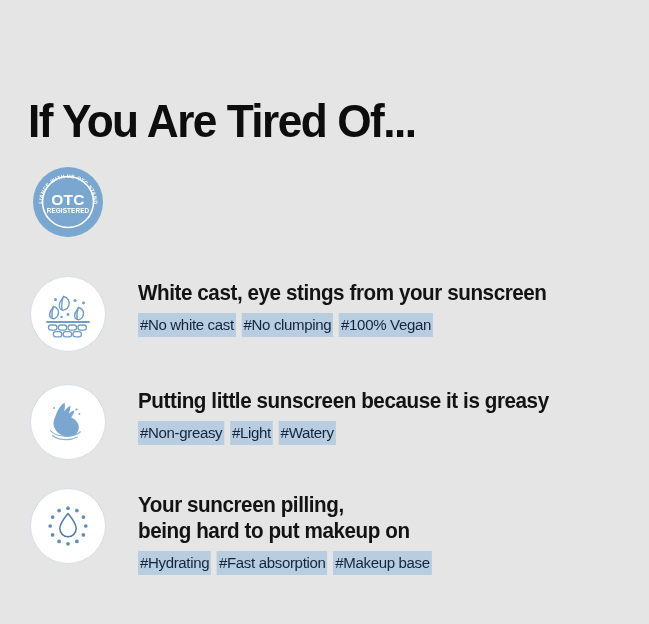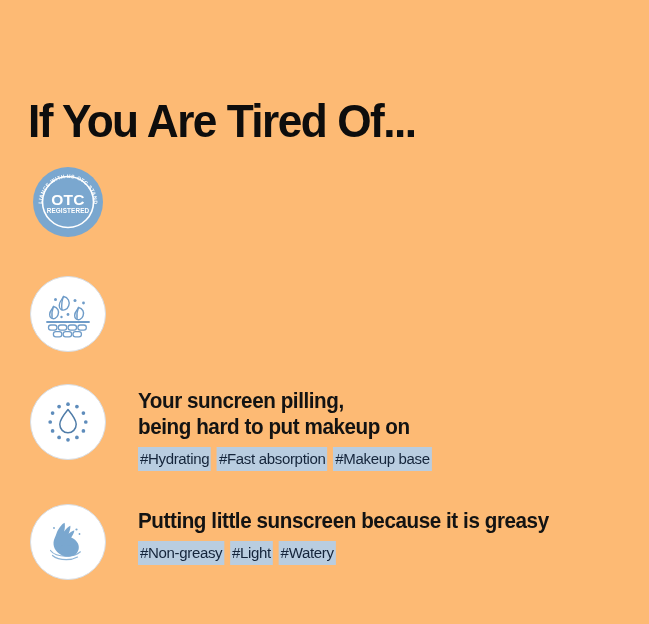--- a/index.html
+++ b/index.html
@@ -11,21 +11,21 @@
     width: 649px;
     height: 624px;
     overflow: hidden;
     font-family: "Liberation Sans", sans-serif;
     -webkit-font-smoothing: antialiased;
   }
   .page {
     position: relative;
     width: 649px;
     height: 624px;
-    background: #fdba74;
+    background: #e5e5e5;
   }
 
   
   .page-title {
     position: absolute;
     left: 28px;
     top: 62px;
     font-family: "Liberation Sans", sans-serif;
     font-size: 47px;
     font-weight: 700;
@@ -166,20 +166,57 @@
           <g stroke="#6f9cc8" stroke-width="1.3" fill="none">
             <rect x="18.5" y="49" width="8.4" height="5.2" rx="2.4"></rect>
             <rect x="28.3" y="49" width="8.4" height="5.2" rx="2.4"></rect>
             <rect x="38.1" y="49" width="8.4" height="5.2" rx="2.4"></rect>
             <rect x="47.9" y="49" width="8.4" height="5.2" rx="2.4"></rect>
             <rect x="23.4" y="55.6" width="8.4" height="5.2" rx="2.4"></rect>
             <rect x="33.2" y="55.6" width="8.4" height="5.2" rx="2.4"></rect>
             <rect x="43" y="55.6" width="8.4" height="5.2" rx="2.4"></rect>
           </g>
         </svg>
+      </div>
+      <div class="row-text">
+        <div class="headline">White cast, eye stings from your sunscreen</div>
+        <div class="tags">
+          <span class="tag">#No white cast</span>
+          <span class="tag">#No clumping</span>
+          <span class="tag">#100% Vegan</span>
+        </div>
+      </div>
+    </div>
+
+    <div class="row row-3">
+      <div class="icon-well">
+        <div class="icon-circle-outline"></div>
+        <svg class="icon-svg" viewBox="0 0 76 76" xmlns="http://www.w3.org/2000/svg">
+          <g fill="#7aa7cf">
+            <path d="M27 28c2.2-4.5 5.5-8.6 7.6-9.2.6 2.6.3 6.1-.4 8.6 1.8-2.6 4.6-5.3 6.2-5.6.2 2.3-.7 5.6-1.8 8 2-1.7 4.4-3.1 5.8-3.2-.3 2.1-1.7 4.8-3.2 6.8 2.7 1 5.3 3.2 6.6 5.8 2 4.1 1 8.6-2.6 11.2-4.3 3.1-11.4 2.7-16.2-.8-5.2-3.8-6.8-10.1-4.4-15.3 1.1-2.4 1.7-4.1 2.4-6.3z"></path>
+            <path d="M30.8 42.4c3.2-1.9 7.6-2 10.6.2 2.4 1.7 3.1 4.5 1.9 6.8-1.5 2.8-5.5 4.1-9.2 3-3.9-1.2-6.1-4.4-5.2-7.1.3-1.1 1-2.1 1.9-2.9z" opacity="0.55"></path>
+          </g>
+          <g stroke="#7aa7cf" stroke-width="1.2" fill="none" stroke-linecap="round" opacity="0.85">
+            <path d="M20.5 46.5c2.4 3.3 8.6 5.7 15.5 5.7 6.2 0 11.6-1.8 14.4-4.4"></path>
+            <path d="M22.5 51.5c3 2.6 8.2 4.2 13.8 4.2 4.4 0 8.4-1 11.2-2.6"></path>
+          </g>
+          <g fill="#7aa7cf">
+            <circle cx="46.5" cy="25.5" r="1.1"></circle>
+            <circle cx="49.5" cy="30" r="0.9"></circle>
+            <circle cx="24" cy="24" r="0.9"></circle>
+          </g>
+        </svg>
+      </div>
+      <div class="row-text">
+        <div class="headline">Putting little sunscreen because it is greasy</div>
+        <div class="tags">
+          <span class="tag">#Non-greasy</span>
+          <span class="tag">#Light</span>
+          <span class="tag">#Watery</span>
+        </div>
       </div>
     </div>
 
     <div class="row row-4">
       <div class="icon-well">
         <div class="icon-circle-outline"></div>
         <svg class="icon-svg" viewBox="0 0 76 76" xmlns="http://www.w3.org/2000/svg">
           <path d="M38 25.5c4.6 5.6 8.2 10.3 8.2 14.7 0 5-3.7 8.6-8.2 8.6s-8.2-3.6-8.2-8.6c0-4.4 3.6-9.1 8.2-14.7z" fill="none" stroke="#4f7ca8" stroke-width="1.5" stroke-linejoin="round"></path>
           <g fill="#5e8cbb">
             <circle cx="38" cy="20.2" r="1.85"></circle>
@@ -201,43 +238,14 @@
         <div class="headline">Your suncreen pilling,
 being hard to put makeup on</div>
         <div class="tags">
           <span class="tag">#Hydrating</span>
           <span class="tag">#Fast absorption</span>
           <span class="tag">#Makeup base</span>
         </div>
       </div>
     </div>
 
-    <div class="row row-3">
-      <div class="icon-well">
-        <div class="icon-circle-outline"></div>
-        <svg class="icon-svg" viewBox="0 0 76 76" xmlns="http://www.w3.org/2000/svg">
-          <g fill="#7aa7cf">
-            <path d="M27 28c2.2-4.5 5.5-8.6 7.6-9.2.6 2.6.3 6.1-.4 8.6 1.8-2.6 4.6-5.3 6.2-5.6.2 2.3-.7 5.6-1.8 8 2-1.7 4.4-3.1 5.8-3.2-.3 2.1-1.7 4.8-3.2 6.8 2.7 1 5.3 3.2 6.6 5.8 2 4.1 1 8.6-2.6 11.2-4.3 3.1-11.4 2.7-16.2-.8-5.2-3.8-6.8-10.1-4.4-15.3 1.1-2.4 1.7-4.1 2.4-6.3z"></path>
-            <path d="M30.8 42.4c3.2-1.9 7.6-2 10.6.2 2.4 1.7 3.1 4.5 1.9 6.8-1.5 2.8-5.5 4.1-9.2 3-3.9-1.2-6.1-4.4-5.2-7.1.3-1.1 1-2.1 1.9-2.9z" opacity="0.55"></path>
-          </g>
-          <g stroke="#7aa7cf" stroke-width="1.2" fill="none" stroke-linecap="round" opacity="0.85">
-            <path d="M20.5 46.5c2.4 3.3 8.6 5.7 15.5 5.7 6.2 0 11.6-1.8 14.4-4.4"></path>
-            <path d="M22.5 51.5c3 2.6 8.2 4.2 13.8 4.2 4.4 0 8.4-1 11.2-2.6"></path>
-          </g>
-          <g fill="#7aa7cf">
-            <circle cx="46.5" cy="25.5" r="1.1"></circle>
-            <circle cx="49.5" cy="30" r="0.9"></circle>
-            <circle cx="24" cy="24" r="0.9"></circle>
-          </g>
-        </svg>
-      </div>
-      <div class="row-text">
-        <div class="headline">Putting little sunscreen because it is greasy</div>
-        <div class="tags">
-          <span class="tag">#Non-greasy</span>
-          <span class="tag">#Light</span>
-          <span class="tag">#Watery</span>
-        </div>
-      </div>
-    </div>
-
   </div>
 </div>
 
 </body></html>

